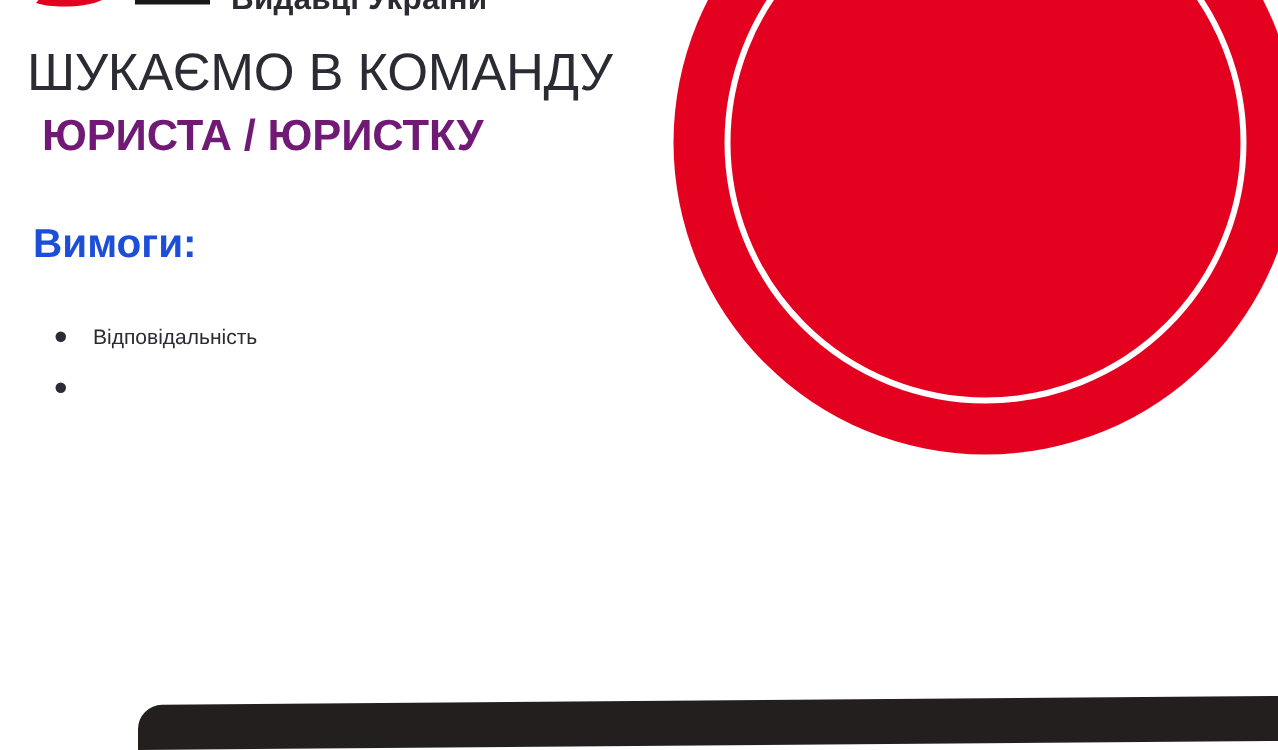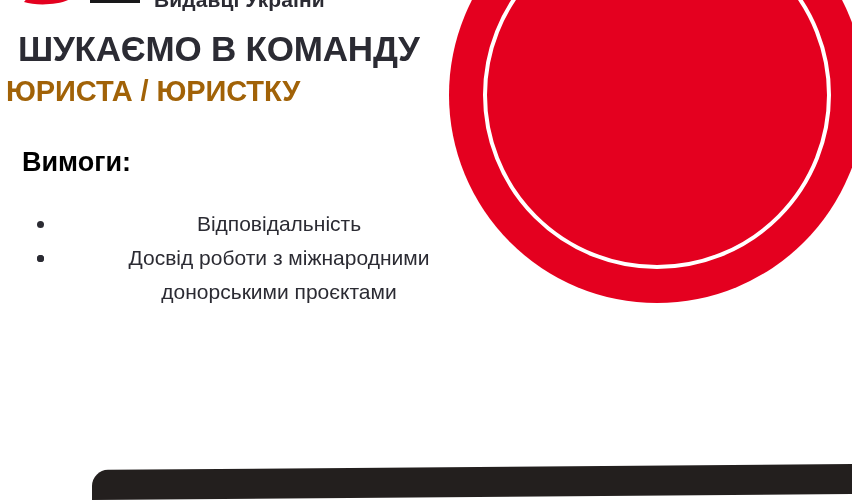--- a/index.html
+++ b/index.html
@@ -51,68 +51,67 @@
     white-space: nowrap;
     line-height: 44px;
   }
 
   
   .headline {
     position: absolute;
     left: 18px;
     top: 31px;
     font-size: 35px;
-    font-weight: 700;
+    font-weight: 400;
     color: #2b2b33;
     letter-spacing: -0.2px;
     white-space: nowrap;
     line-height: 1.05;
   }
   .subhead {
     position: absolute;
-    left: 6px;
+    left: 28px;
     top: 76px;
     font-size: 29px;
     font-weight: 700;
-    color: #a16207;
+    color: #701a75;
     letter-spacing: -0.1px;
     white-space: nowrap;
     line-height: 1.05;
     text-align: right;
   }
 
   
   .section-title {
     position: absolute;
     left: 22px;
     top: 147px;
     font-size: 27px;
     font-weight: 700;
-    color: #000000;
+    color: #1d4ed8;
     white-space: nowrap;
   }
 
   
   .req-list {
     position: absolute;
     left: 26px;
     top: 207px;
     width: 470px;
     margin: 0;
     padding: 0;
     list-style: none;
   }
   .req-item {
     position: relative;
     padding-left: 36px;
-    font-size: 21px;
+    font-size: 14px;
     line-height: 34px;
     color: #2b2b33;
     font-weight: 400;
-    text-align: center;
   }
   .req-item .dot {
     position: absolute;
     left: 11px;
     top: 14px;
     width: 7px;
     height: 7px;
     border-radius: 50%;
     background: #2b2b33;
   }
@@ -159,21 +158,17 @@
   <div class="section-title">Вимоги:</div>
 
   <ul class="req-list">
     <li class="req-item">
       <span class="dot"></span>
       <span>Відповідальність</span>
     </li>
     <li class="req-item">
       <span class="dot"></span>
     </li>
-    <li class="req-item">
-      <span class="dot"></span>
-      <span>Досвід роботи з міжнародними донорськими проєктами</span>
-    </li>
   </ul>
 
   <div class="bottom-bar"></div>
 
 </div>
 
 </body></html>

